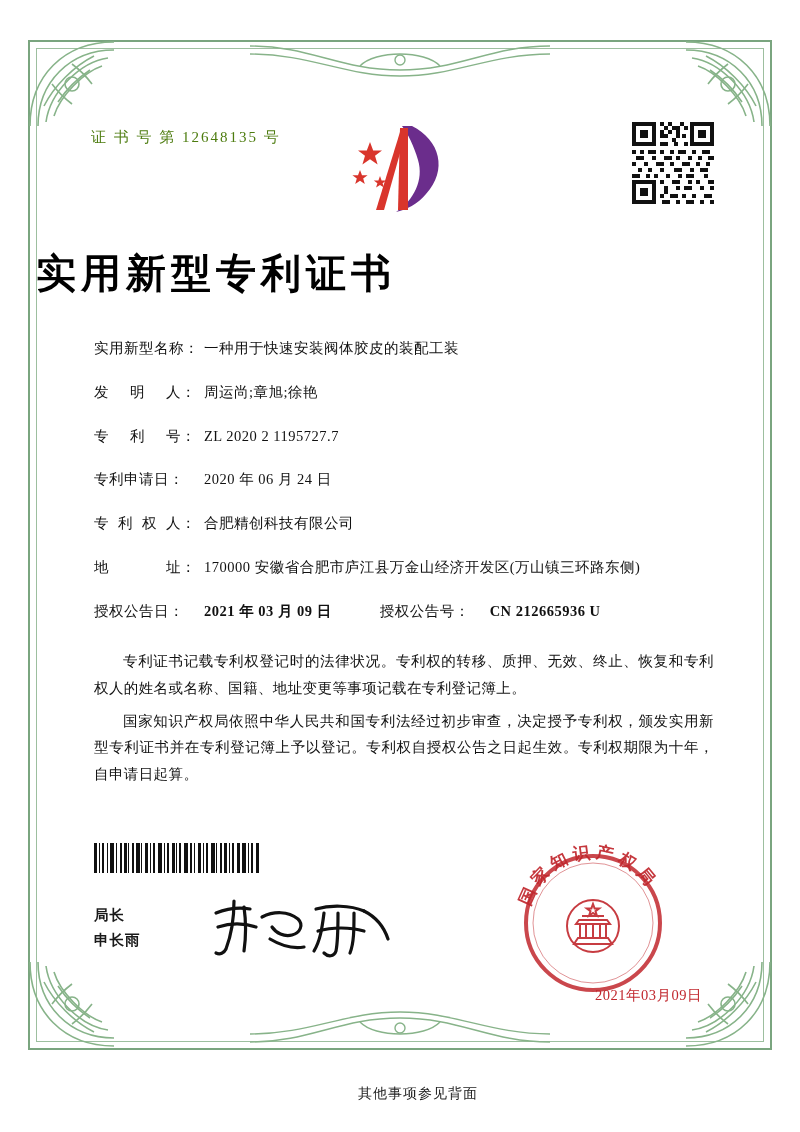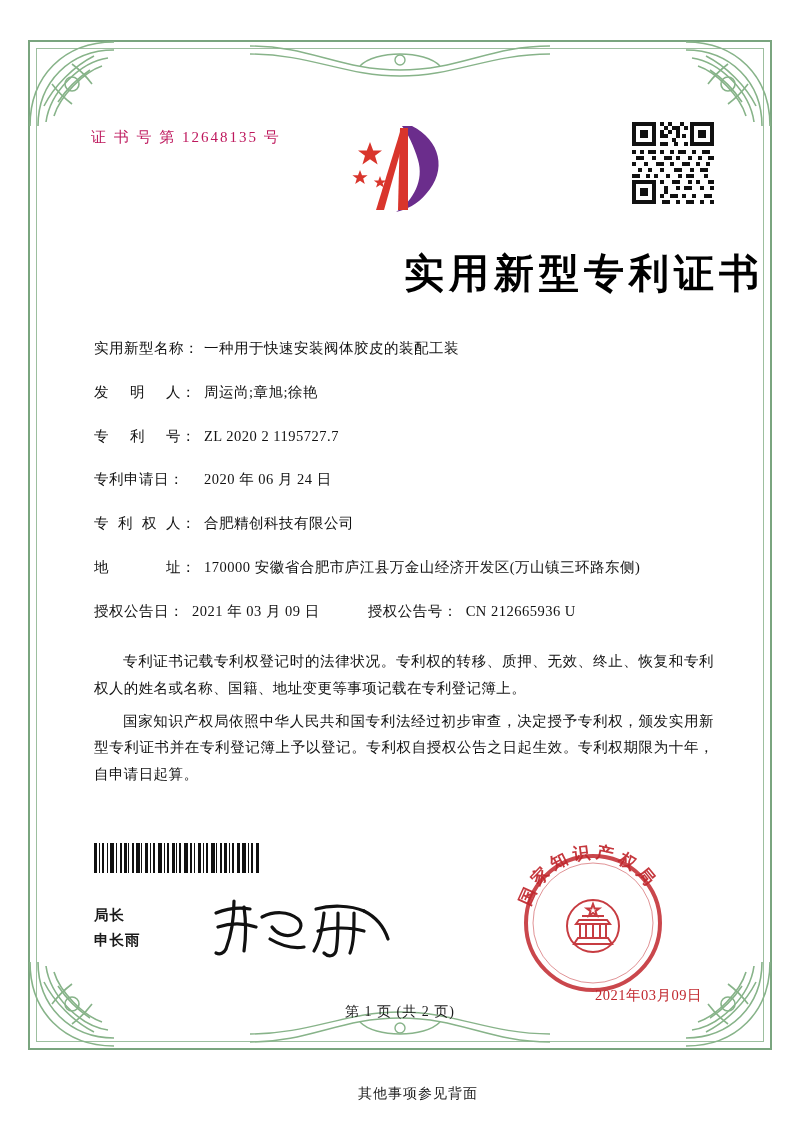--- a/index.html
+++ b/index.html
@@ -82,21 +82,21 @@
     width: 728px;
     height: 994px;
   }
 
   .cert-no {
     position: absolute;
     left: 55px;
     top: 80px;
     font-size: 15px;
     letter-spacing: 2px;
-    color: #be185d;
+    color: #4d7c0f;
     white-space: nowrap;
   }
 
   
   .logo {
     position: absolute;
     left: 50%;
     transform: translateX(-50%);
     top: 70px;
     width: 120px;
@@ -111,21 +111,21 @@
     width: 86px;
     height: 86px;
   }
   .qr svg { display: block; }
 
   .title {
     position: absolute;
     left: 0;
     right: 0;
     top: 198px;
-    text-align: right;
+    text-align: left;
     font-size: 40px;
     font-weight: bold;
     letter-spacing: 5px;
     font-family: "DejaVu Serif", "Liberation Serif", serif;
     color: #000;
   }
 
   .fields {
     position: absolute;
     left: 58px;
@@ -161,21 +161,21 @@
   }
 
   .row-pub {
     display: flex;
     align-items: center;
     margin-bottom: 12px;
   }
   .pub-left { display: flex; }
   .pub-right { display: flex; margin-left: 48px; }
   .pub-label { white-space: nowrap; letter-spacing: 0.5px; }
-  .pub-value { margin-left: 8px; letter-spacing: 0.5px; }
+  .pub-value { margin-left: 20px; letter-spacing: 0.5px; font-weight: bold; }
 
   .paragraphs {
     position: absolute;
     left: 58px;
     top: 600px;
     width: 620px;
     font-size: 14.5px;
     line-height: 1.85;
     color: #111;
     text-align: justify;
@@ -641,17 +641,16 @@
           <polygon points="85,66 86.6,70.4 91.2,70.4 87.5,73.2 88.9,77.6 85,74.9 81.1,77.6 82.5,73.2 78.8,70.4 83.4,70.4"></polygon>
         </g>
         <text font-family="'DejaVu Serif','Liberation Serif',serif" font-size="17" font-weight="bold" fill="#c1272d" opacity="0.92" letter-spacing="5">
           <textPath href="#sealArcText" startOffset="8%">国家知识产权局</textPath>
         </text>
       </svg>
     </div>
 
     <div class="seal-date">2021年03月09日</div>
 
-    <div class="page-no">第 1 页 (共 2 页)</div>
   </div>
 
   <div class="footnote">其他事项参见背面</div>
 </div>
 
 </body></html>

